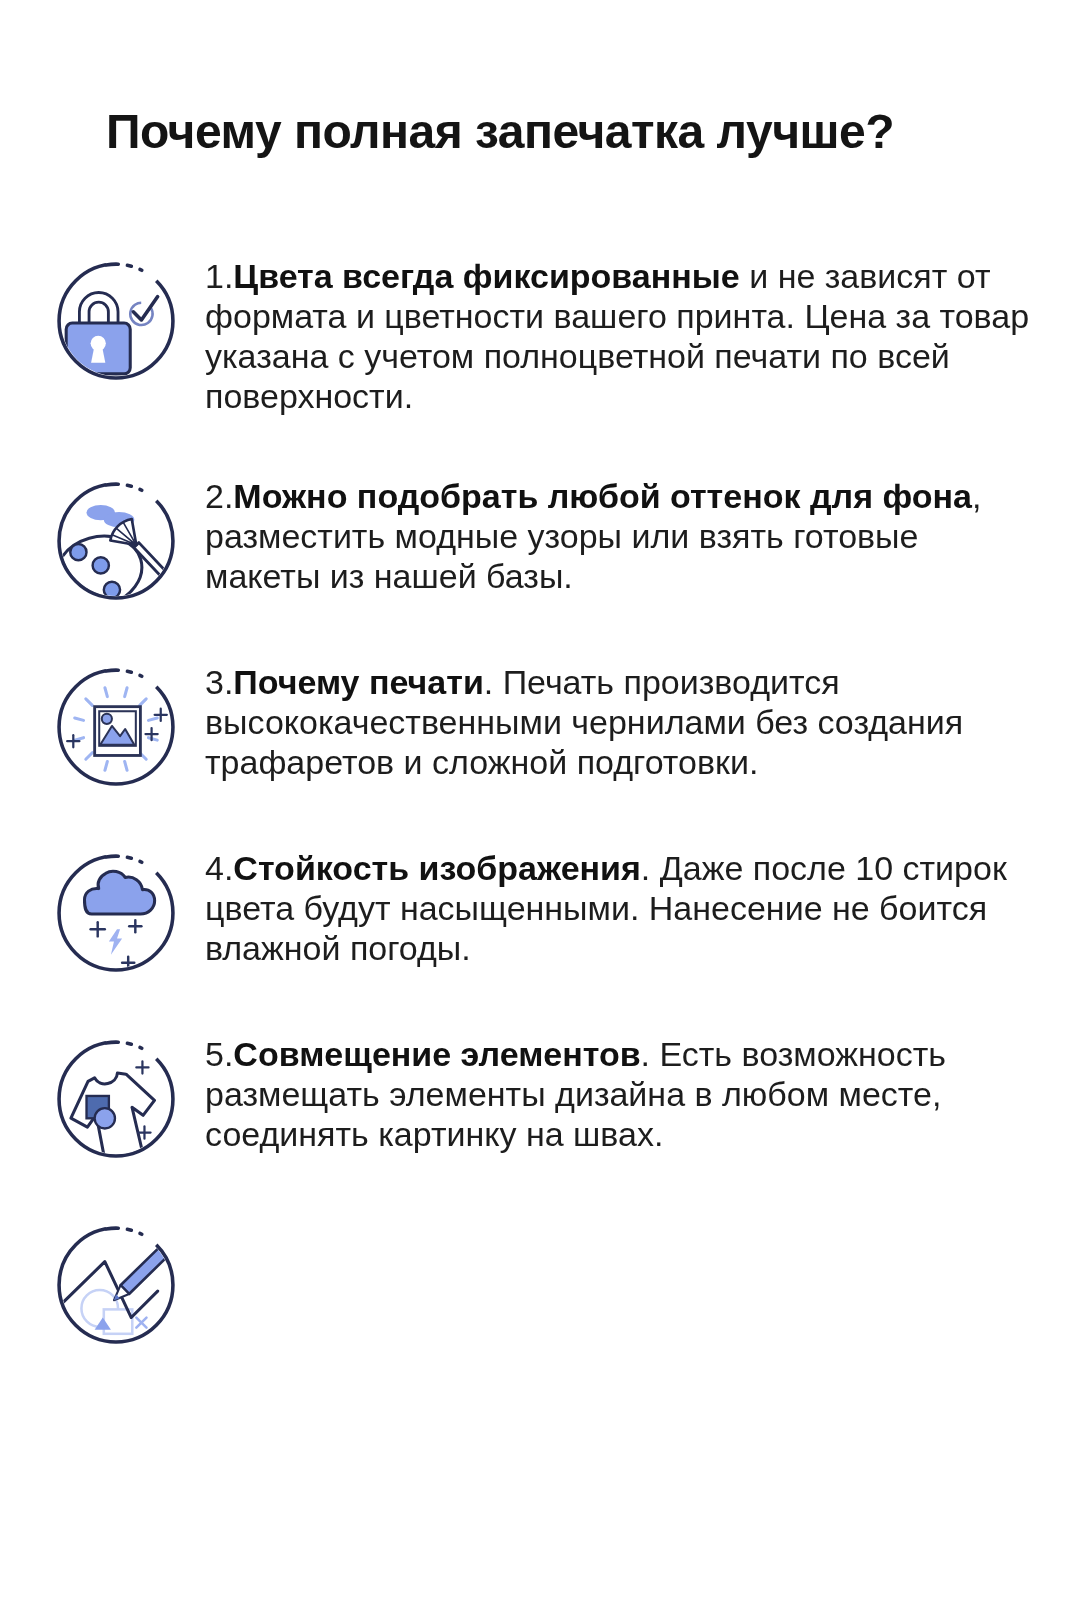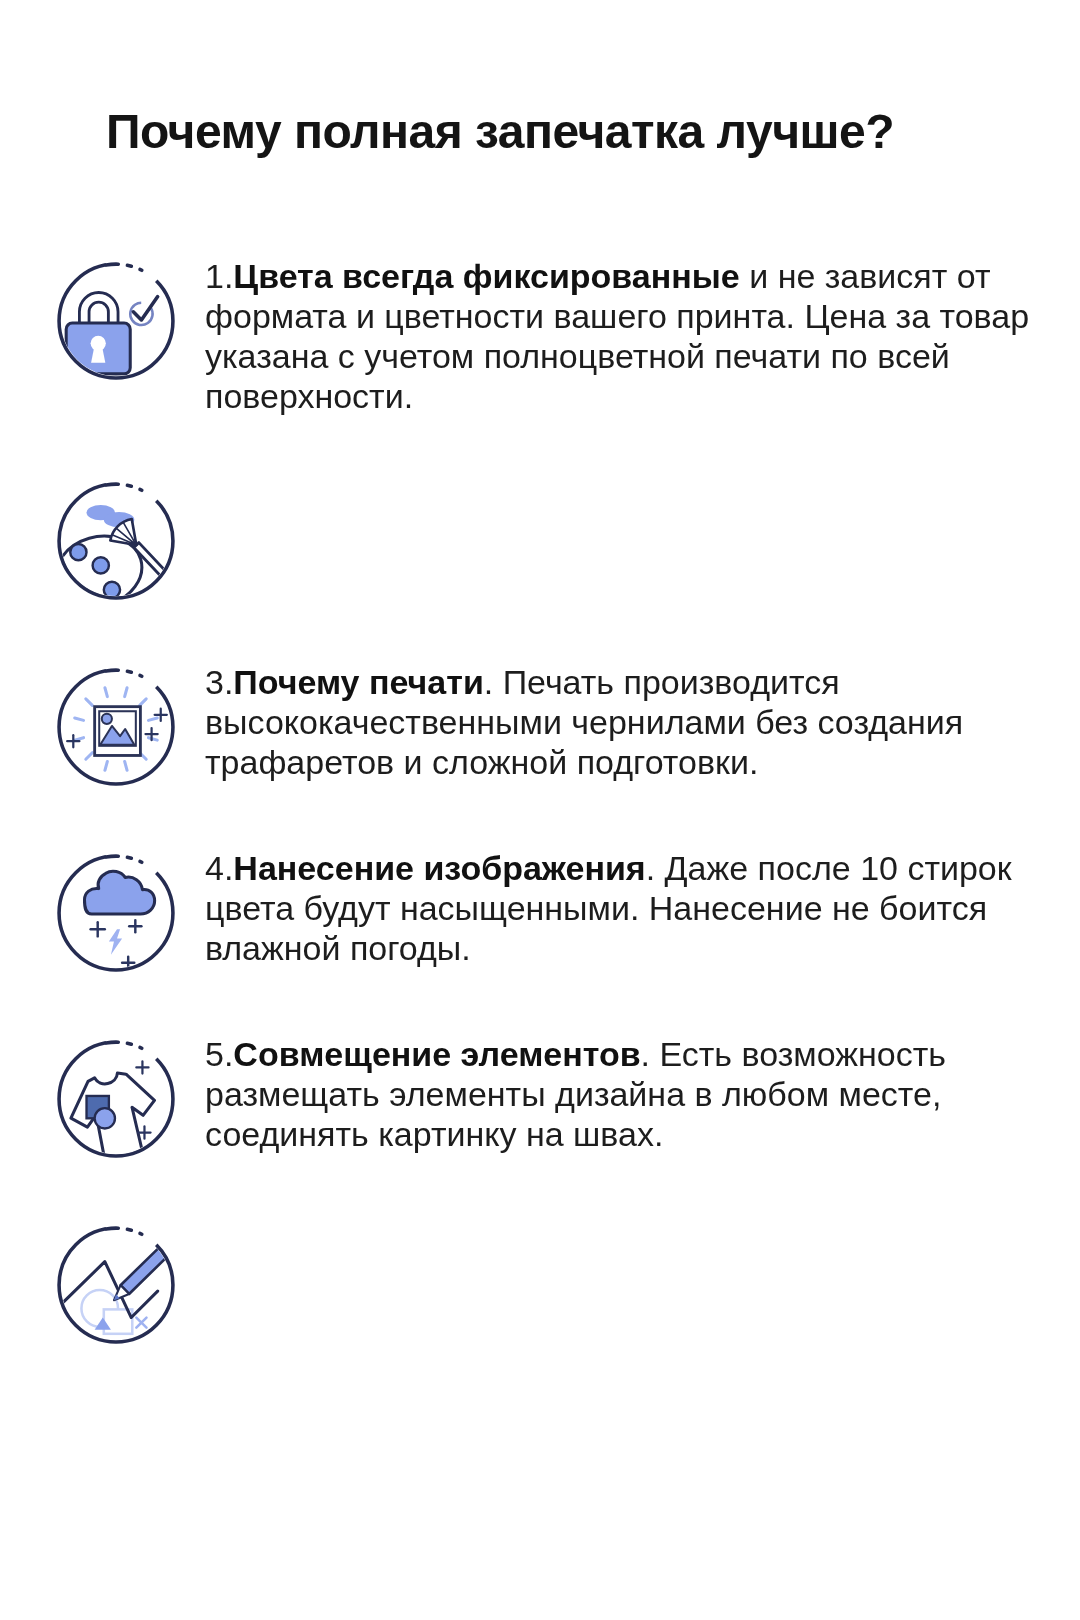--- a/index.html
+++ b/index.html
@@ -76,20 +76,21 @@
             <ellipse cx="43" cy="90" rx="43" ry="34" fill="#fff" stroke="#252C51" stroke-width="3" transform="rotate(-16 43 90)"></ellipse>
             <circle cx="23" cy="71" r="8" fill="#7E9BEA" stroke="#252C51" stroke-width="2.4"></circle>
             <circle cx="45" cy="84" r="8" fill="#7E9BEA" stroke="#252C51" stroke-width="2.4"></circle>
             <circle cx="56" cy="108" r="8" fill="#7E9BEA" stroke="#252C51" stroke-width="2.4"></circle>
             <polygon points="82.5,61.6 114.5,95.6 109.5,100.4 77.5,66.4" fill="#fff" stroke="#252C51" stroke-width="2.8" stroke-linejoin="round"></polygon>
             <path d="M80 64 L75.5 38.4 A26 26 0 0 0 54.4 59.5 Z" fill="#fff" stroke="#252C51" stroke-width="2.6" stroke-linejoin="round"></path>
             <path d="M80 64 L67 41.5 M80 64 L60.1 47.3 M80 64 L56.1 53.8" stroke="#252C51" stroke-width="1.6"></path>
           </g>
         </svg>
       </span>
+      <p class="txt"><span>2.</span><b>Можно подобрать любой оттенок для фона</b><span>, разместить модные узоры или взять готовые макеты из нашей базы.</span></p>
     </div>
 
     <div class="item">
       <span class="icon-wrap">
         <svg viewBox="0 0 120 120" width="122" height="122">
           <defs>
               <clipPath id="c3">
                 <circle cx="60" cy="60" r="54"></circle>
               </clipPath>
             </defs>
@@ -147,21 +148,21 @@
                 <line x1="42" y1="69" x2="42" y2="83"></line>
               <line x1="73" y1="73" x2="85" y2="73"></line>
                 <line x1="79" y1="67" x2="79" y2="79"></line>
               <line x1="66" y1="109" x2="78" y2="109"></line>
                 <line x1="72" y1="103" x2="72" y2="115"></line>
             </g>
             <polygon points="61,76 53,88 58,88 55,101 66,85 61,85 64,76" fill="#9FB2F1"></polygon>
           </g>
         </svg>
       </span>
-      <p class="txt"><span>4.</span><b>Нанесение изображения</b><span>. Даже после 10 стирок цвета будут насыщенными. Нанесение не боится влажной погоды.</span></p>
+      <p class="txt"><span>4.</span><b>Стойкость изображения</b><span>. Даже после 10 стирок цвета будут насыщенными. Нанесение не боится влажной погоды.</span></p>
     </div>
 
     <div class="item">
       <span class="icon-wrap">
         <svg viewBox="0 0 120 120" width="122" height="122">
           <defs>
               <clipPath id="c5">
                 <circle cx="60" cy="60" r="54"></circle>
               </clipPath>
             </defs>

